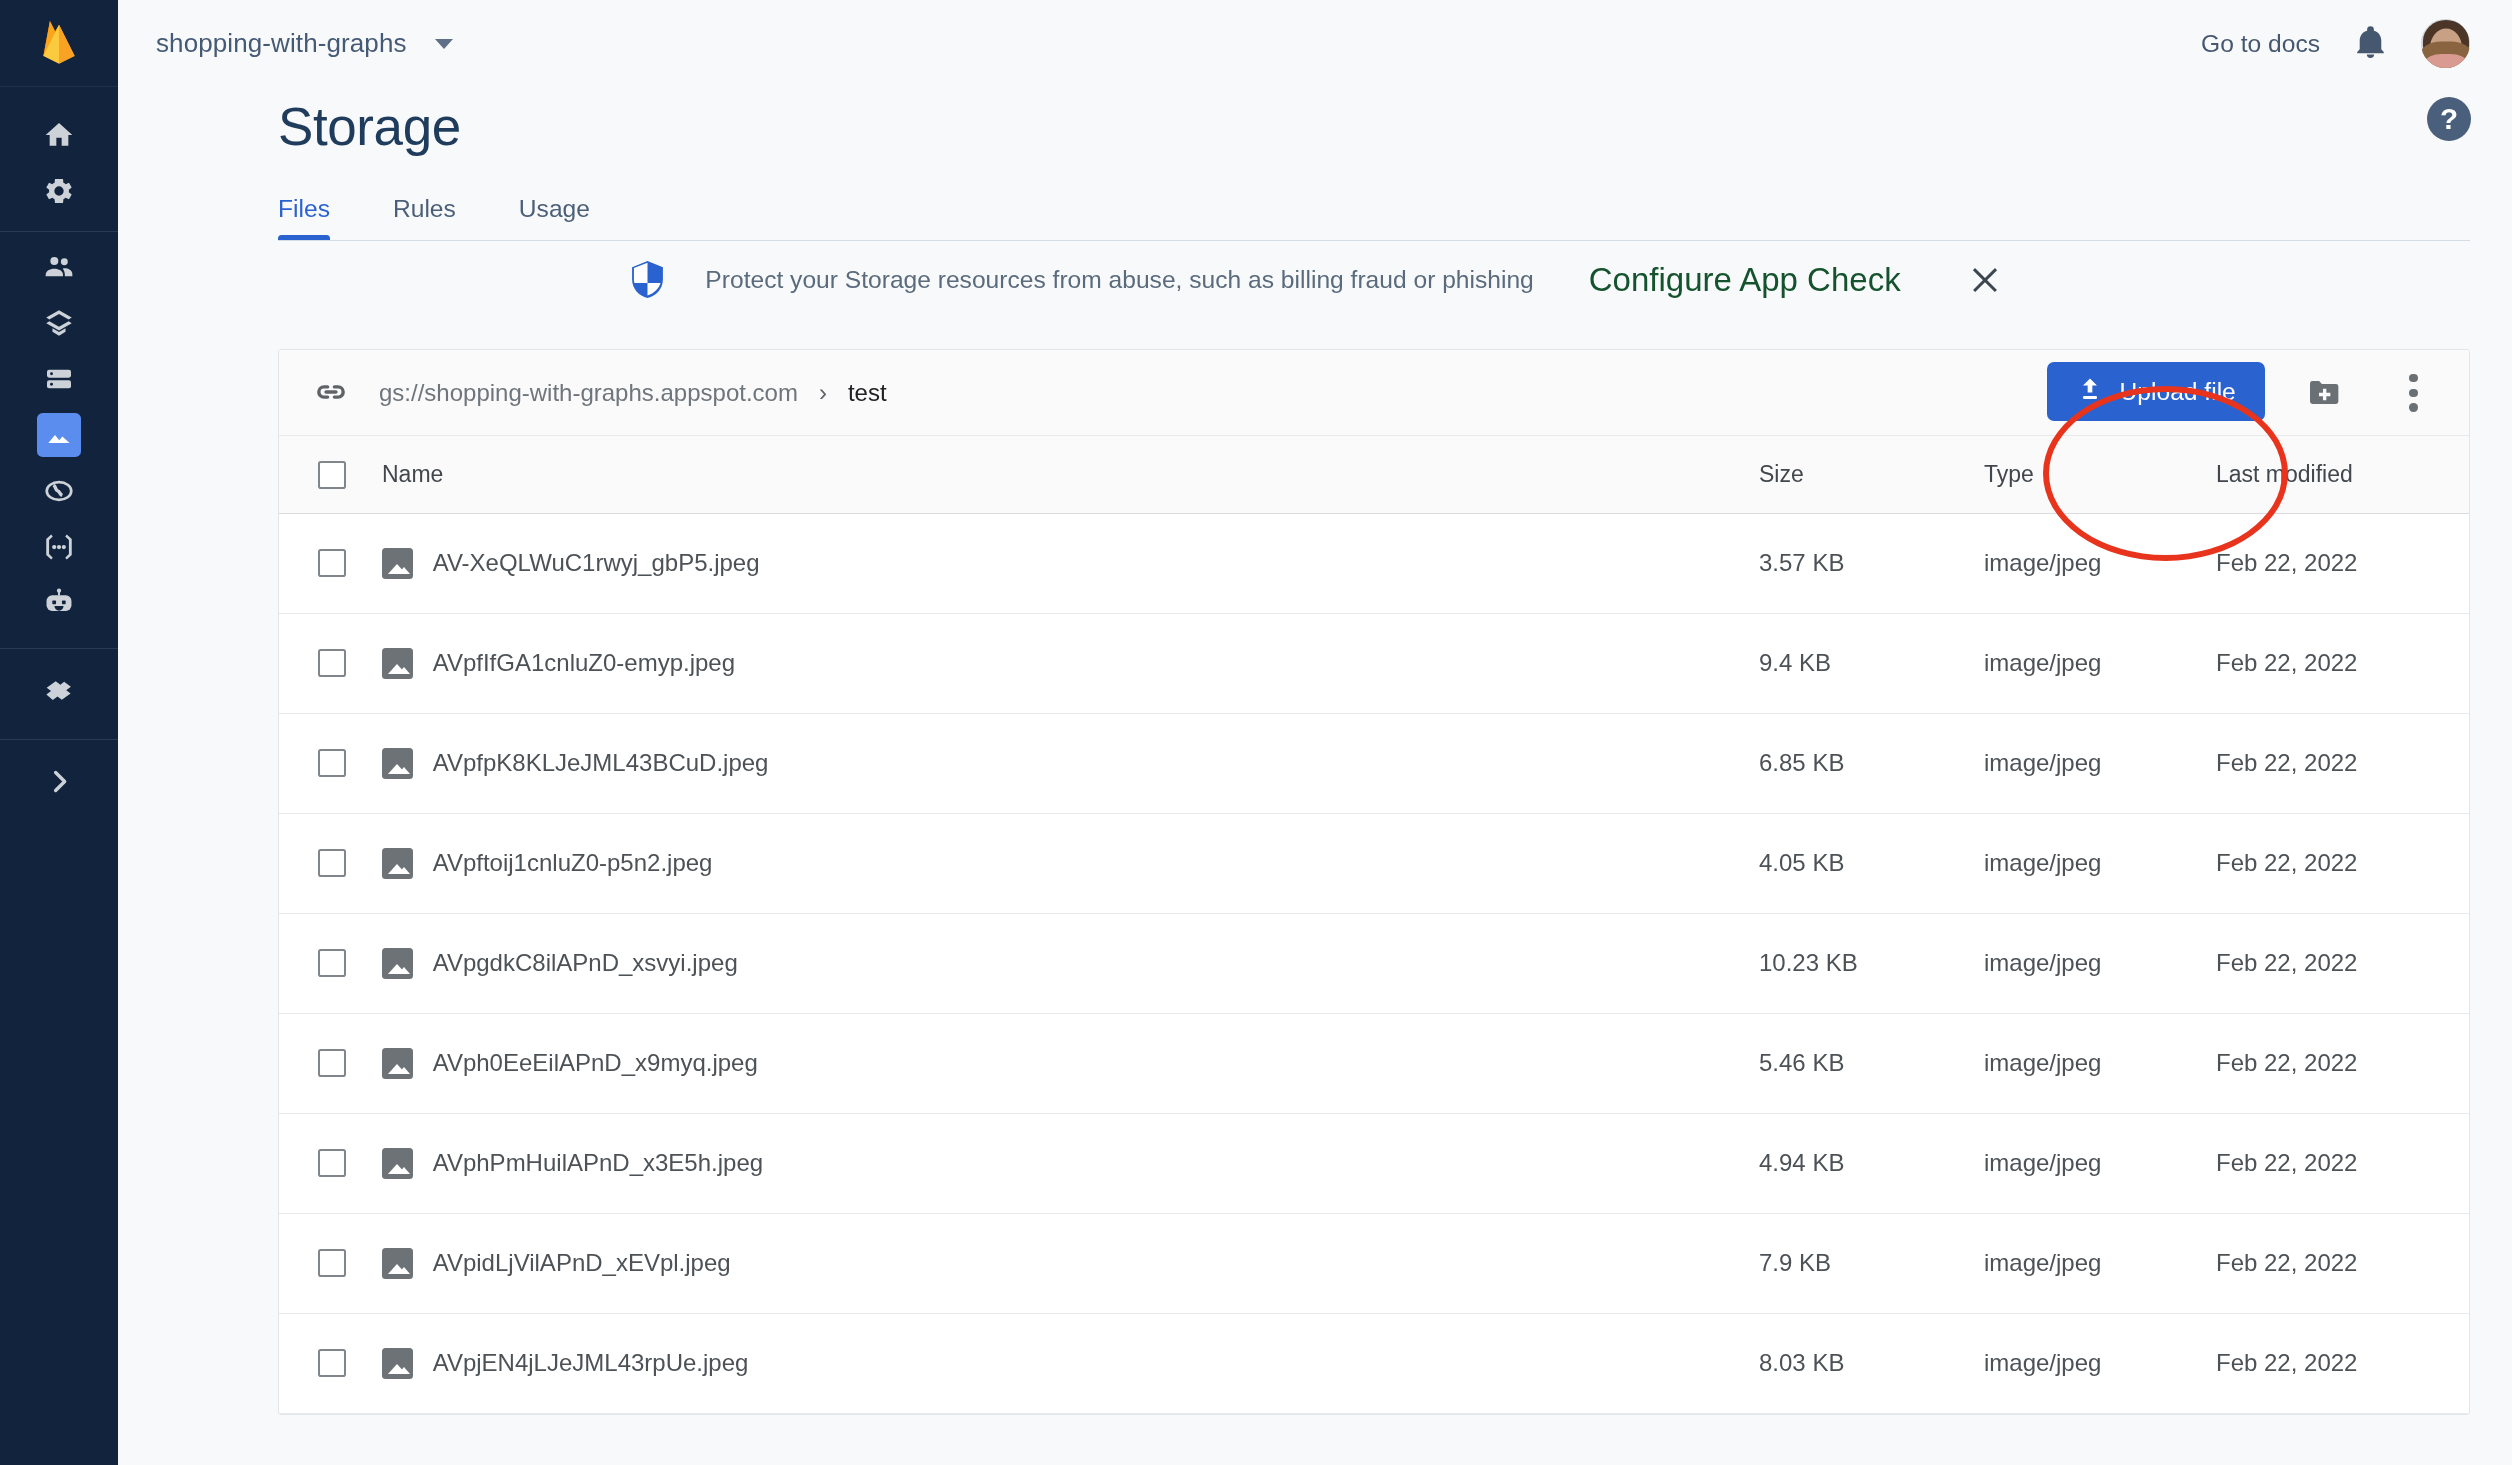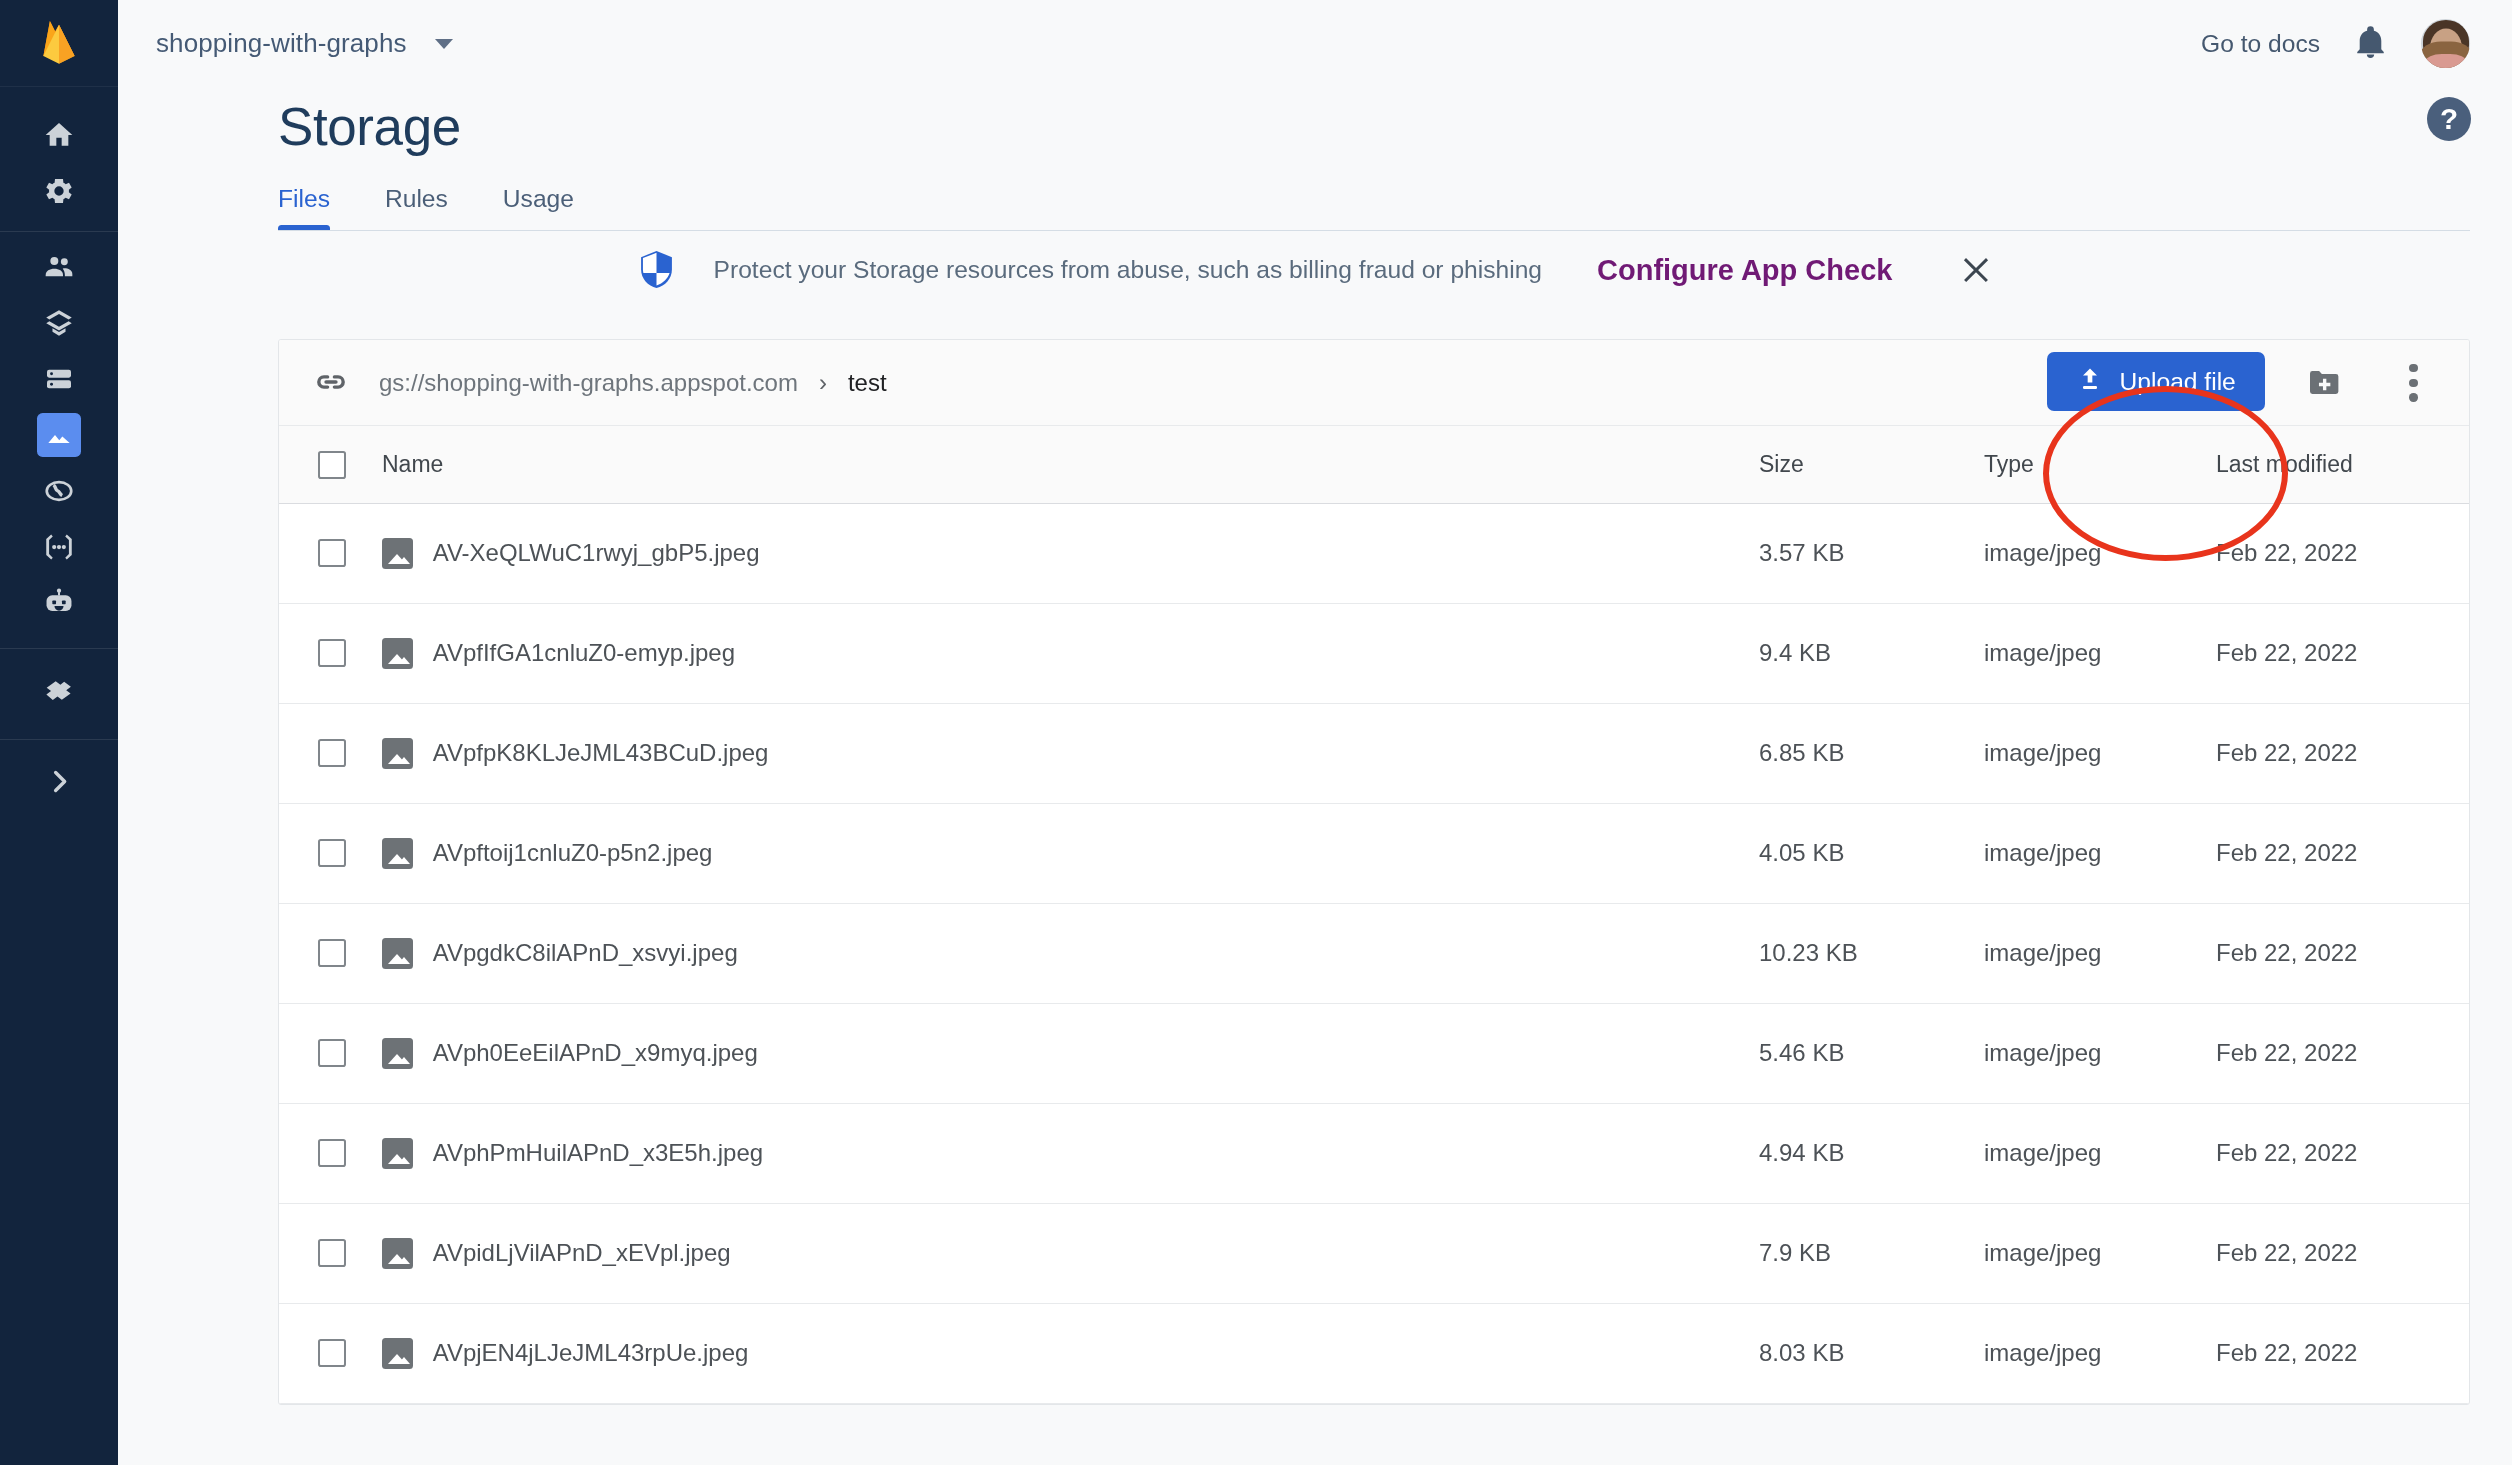--- a/index.html
+++ b/index.html
@@ -109,21 +109,21 @@
   }
 
   
   .page-head { padding: 0 42px 0 160px; }
   h1.page-title {
     font-size: 53px; font-weight: 400; color: #1f3c5c;
     letter-spacing: -0.4px; line-height: 1;
     margin-top: 12.7px;
   }
   .tabs {
-    display: flex; gap: 4px; margin-top: 32px;
+    display: flex; gap: 12px; margin-top: 42px;
     position: relative;
   }
   .tab {
     font-size: 24.6px; color: #4b5f78;
     padding: 0 0 18.3px 0; margin-right: 51px;
     cursor: pointer; position: relative;
   }
   .tab.active { color: #2a63d0; }
   .tab.active::after {
     content: ""; position: absolute; left: 0; right: 0; bottom: 0;
@@ -138,21 +138,21 @@
   
   .banner {
     height: 76px;
     display: flex; align-items: center; justify-content: center;
     gap: 0;
   }
   .banner-inner { display: flex; align-items: center; }
   .banner-shield { margin-right: 39px; }
   .banner-text { font-size: 24.6px; color: #5a6b7d; }
   .banner-cta {
-    font-size: 29px; color: #701a75; font-weight: 700;
+    font-size: 33px; color: #14532d; font-weight: 400;
     margin-left: 55px; cursor: pointer;
   }
   .banner-close {
     margin-left: 68px; cursor: pointer;
     width: 32px; height: 32px; position: relative;
   }
   .banner-close::before, .banner-close::after {
     content: ""; position: absolute; left: 50%; top: 50%;
     width: 31px; height: 2.8px; background: #3c4650;
     transform-origin: center;

